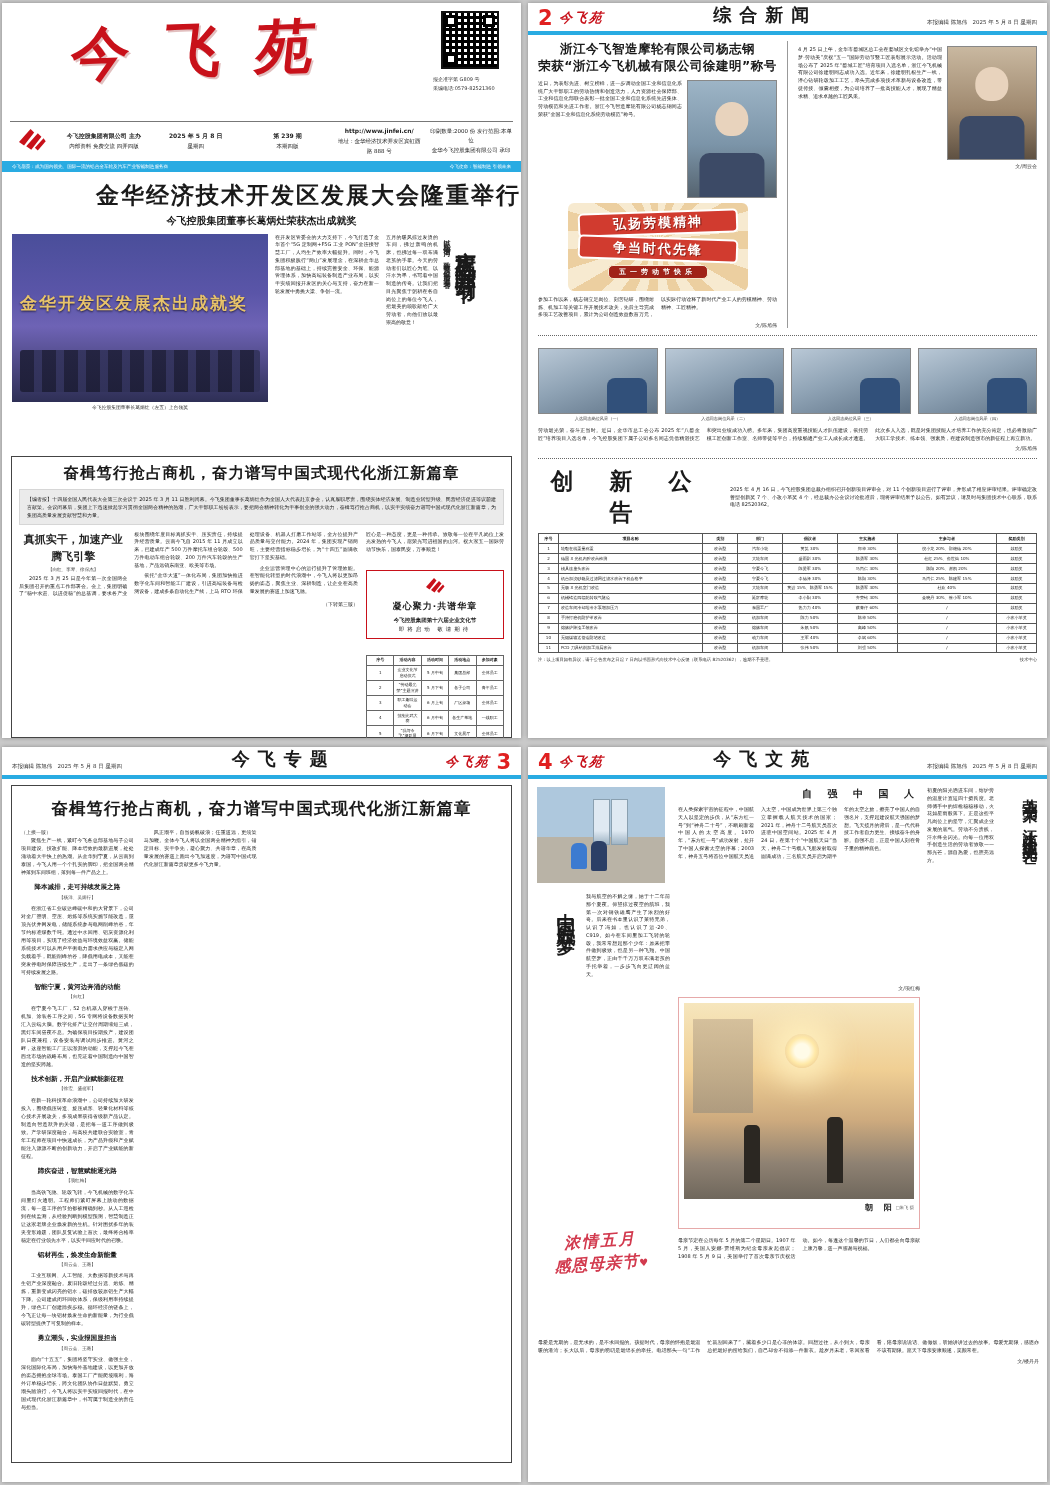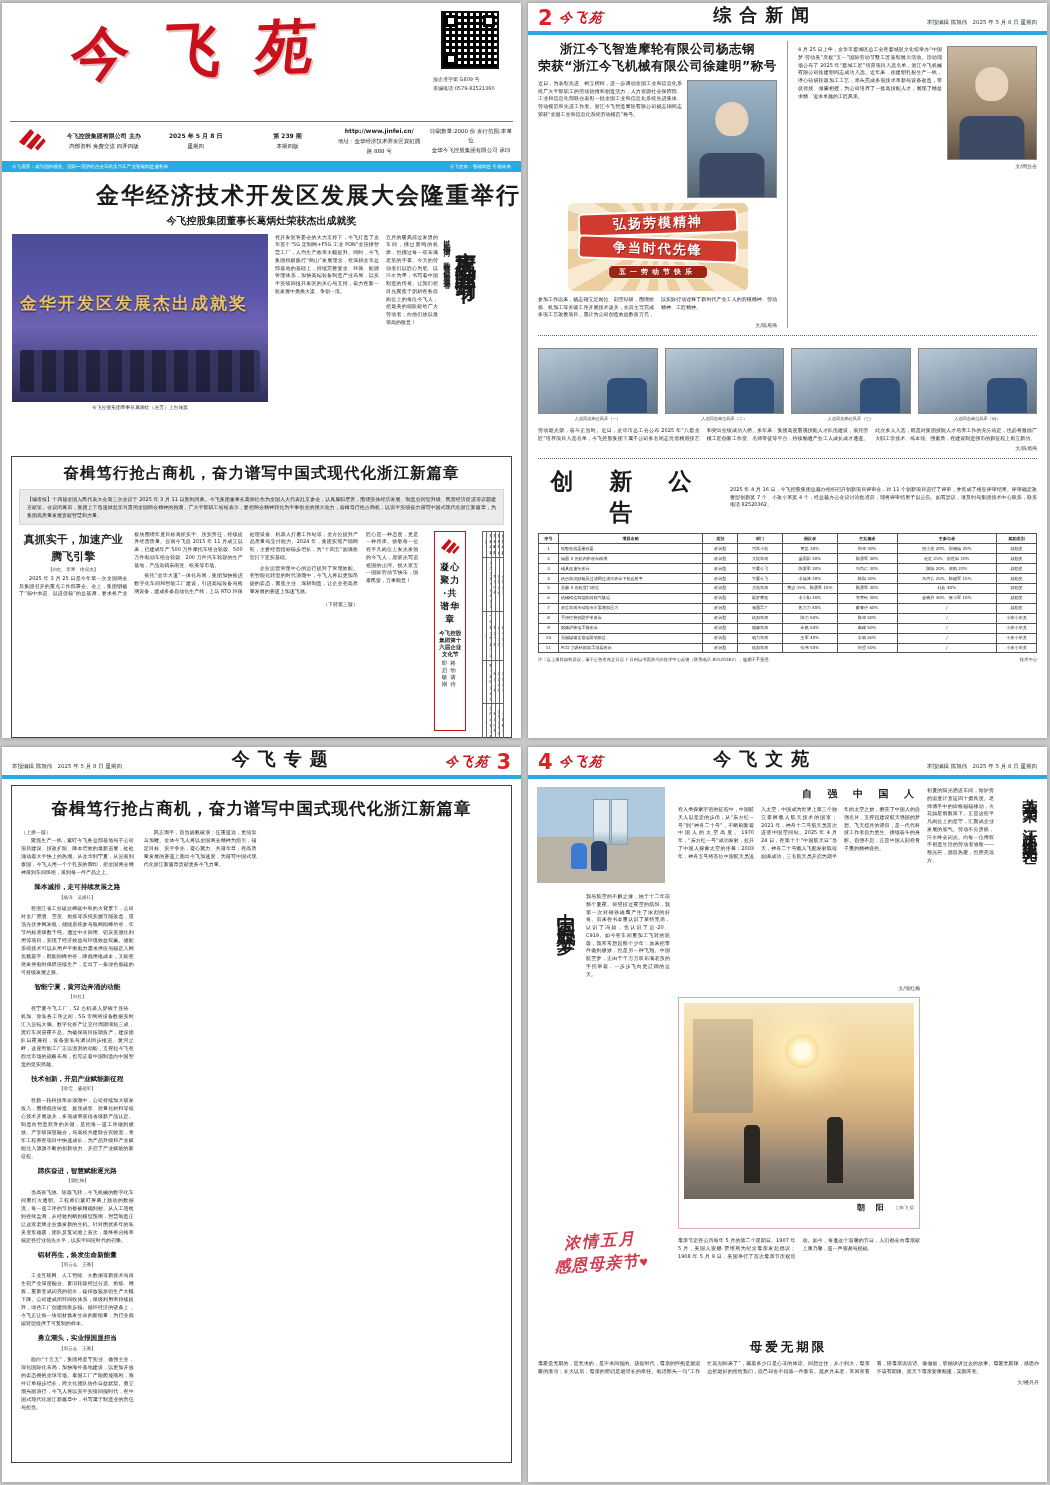--- a/index.html
+++ b/index.html
@@ -42,21 +42,21 @@
   .mayday .vslogan{font-size:7px;font-weight:700;letter-spacing:2px;color:#222;height:215px;line-height:1.2}
   .mayday .vtitle{font-size:21px;font-weight:900;height:215px;letter-spacing:4px;line-height:1.05;font-family:"DejaVu Serif",serif;}
   .featbox{border:1px solid #444;margin:7px 9px 0 9px;padding:6px 7px;height:282px;box-sizing:border-box;display:flex;flex-direction:column;}
   .feat-h{font-size:15.5px;font-weight:900;text-align:center;letter-spacing:1px}
   .editnote{background:#ebebeb;border:1px solid #d6d6d6;padding:5px 7px;margin-top:5px;font-size:5px;line-height:1.6;text-align:justify}
   .featrow{display:flex;gap:8px;margin-top:6px;flex:1;min-height:0}
   .featleft{flex:1}
   .sec-t{font-size:6.8px;font-weight:900;text-align:center;margin:0 0 1px 0}
   .sec-b{font-size:4.6px;text-align:center;color:#444;margin-bottom:2px}
   .turnnote{font-size:5px;text-align:right;margin-top:3px;color:#222}
-  .rail{width:138px;flex:none;display:flex;flex-direction:row;gap:16px}
+  .rail{width:138px;flex:none;display:flex;flex-direction:column;gap:16px}
   .culturebox{border:1.5px solid #c8111a;padding:5px 4px;text-align:center}
   .culture-t{font-size:9px;font-weight:900;letter-spacing:1px;margin-top:2px}
   .culture-l1{font-size:5.5px;font-weight:700;margin-top:4px}
   .culture-l2{font-size:5.5px;letter-spacing:3px;margin-top:2px}
   table.sched{width:100%;border-collapse:collapse;font-size:4px;table-layout:fixed}
   table.sched th,table.sched td{border:.5px solid #666;padding:1.5px 2px;text-align:center;line-height:1.4;overflow:hidden}
 
   
   .artrow{display:flex;gap:10px;padding:6px 10px 0 10px;}
   .artcol{flex:1;min-width:0}
@@ -110,21 +110,21 @@
   .p4self .t{font-size:10px;font-weight:700;text-align:right;letter-spacing:6px;margin-bottom:5px}
   .p4labor{position:absolute;right:8px;top:8px;width:112px;height:430px;display:flex;gap:5px}
   .p4labor .txt{flex:1;overflow:hidden}
   .p4labor .vt{font-size:15px;font-weight:900;width:40px;height:420px;letter-spacing:3px;line-height:1.2;font-family:"DejaVu Serif",serif}
   .sunsetbox{position:absolute;left:150px;top:218px;width:242px;height:232px;border:1px solid #e6a9a9;padding:5px;box-sizing:border-box;background:#fff}
   .sunset{width:100%;height:196px;background:linear-gradient(180deg,#f6e6bd 0%,#f0cf94 34%,#cdaa7e 60%,#8e8172 82%,#6f675c 100%);position:relative;overflow:hidden}
   .sunset .sun{position:absolute;left:44%;top:16%;width:34px;height:34px;border-radius:50%;background:radial-gradient(circle,#fffbe8 0 30%,#ffe9a8 55%,rgba(255,233,168,0) 75%);box-shadow:0 0 26px 16px rgba(255,240,190,.85)}
   .sunset .bld{position:absolute;left:4%;top:8%;width:26%;height:48%;background:linear-gradient(180deg,#cdb896,#a6967e);opacity:.8}
   .sunset .sil{position:absolute;bottom:8%;width:16px;height:58px;background:#2b2722;border-radius:5px 5px 0 0}
   .sunset .s1{left:26%}.sunset .s2{left:62%;height:66px}
-  .sunset-cap{display:flex;justify-content:flex-end;gap:8px;align-items:center;margin-top:3px}
+  .sunset-cap{display:flex;justify-content:flex-end;gap:0;align-items:center;margin-top:3px}
   .sunset-cap .cap{font-size:8px;font-weight:700;letter-spacing:4px}
   .sunset-cap .cred{font-size:4.3px;color:#555}
   .mbadge{position:absolute;left:10px;top:452px;width:126px;text-align:center;color:#d23a4e;transform:rotate(-4deg)}
   .mbadge .b1{font-size:16px;font-weight:900;font-style:italic;letter-spacing:2px}
   .mbadge .b2{font-size:16px;font-weight:900;font-style:italic;letter-spacing:1px;margin-top:2px}
   .mbadge .heart{font-size:10px}
   .mintro{position:absolute;left:150px;top:458px;width:242px;height:96px;overflow:hidden}
   .p4mothers{position:absolute;left:10px;right:8px;top:560px}
   .p4mothers .t{font-size:12.5px;font-weight:900;text-align:center;letter-spacing:3px;margin-bottom:4px}
 </style>
@@ -618,20 +618,19 @@
         </div>
       </div>
 
       <div class="mbadge">
         <div class="b1">浓情五月</div>
         <div class="b2"><span>感恩母亲节</span><span class="heart">♥</span></div>
       </div>
       <div class="mintro mt c2">母亲节定在公历每年 5 月的第二个星期日。1907 年 5 月，美国人安娜·贾维斯为纪念母亲发起倡议；1908 年 5 月 9 日，美国举行了首次母亲节庆祝活动。如今，每逢这个温馨的节日，人们都会向母亲献上康乃馨，道一声感谢与祝福。</div>
 
       <div class="p4mothers">
-        <div class="t">母爱无期限</div>
         <div class="mt c3">母爱是无期的，是无求的，是不求回报的。孩提时代，母亲的怀抱是最温暖的港湾；长大以后，母亲的唠叨是最绵长的牵挂。电话那头一句“工作忙就别回来了”，藏着多少口是心非的体谅。回想过往，从小到大，母亲总把最好的留给我们，自己却舍不得添一件新衣。趁岁月未老，常回家看看，陪母亲说说话、做做饭，听她讲讲过去的故事。母爱无期限，感恩亦不该有期限。愿天下母亲安康顺遂，笑颜常在。</div>
         <div class="byline">文/楼丹丹</div>
       </div>
     </div>
   </div>
 
 </div>
 
 </body></html>

